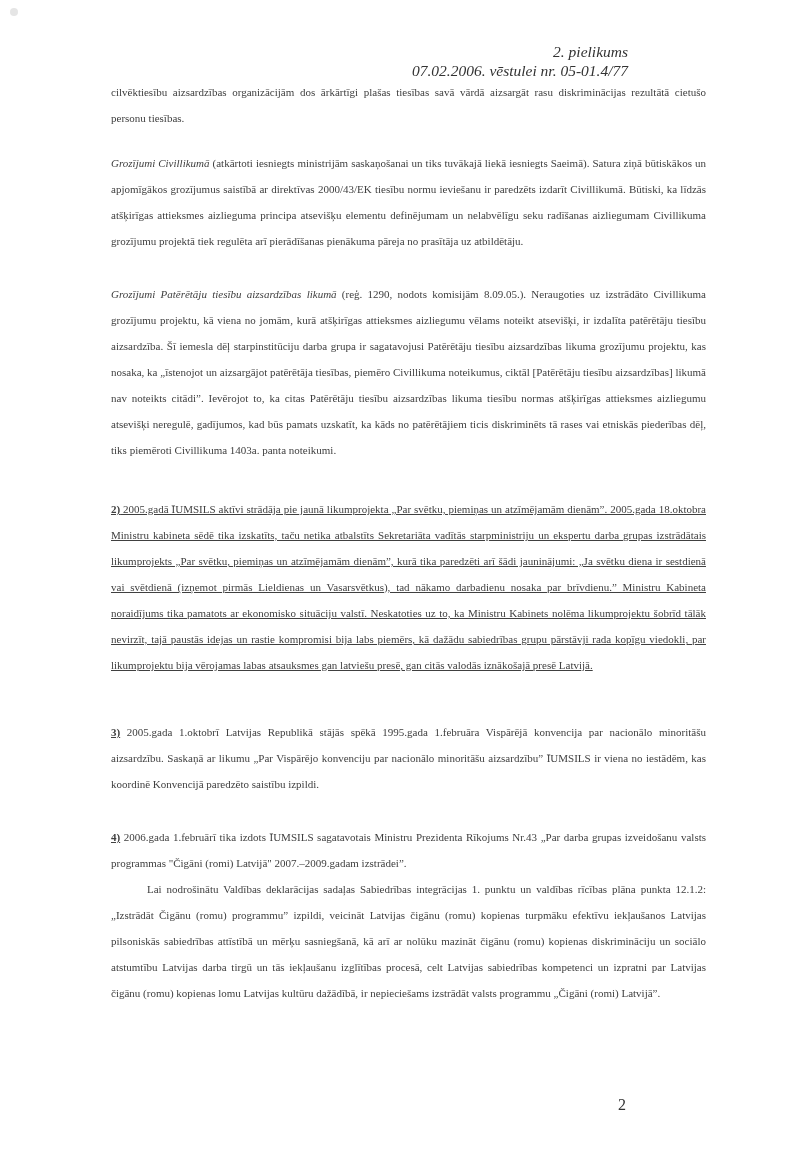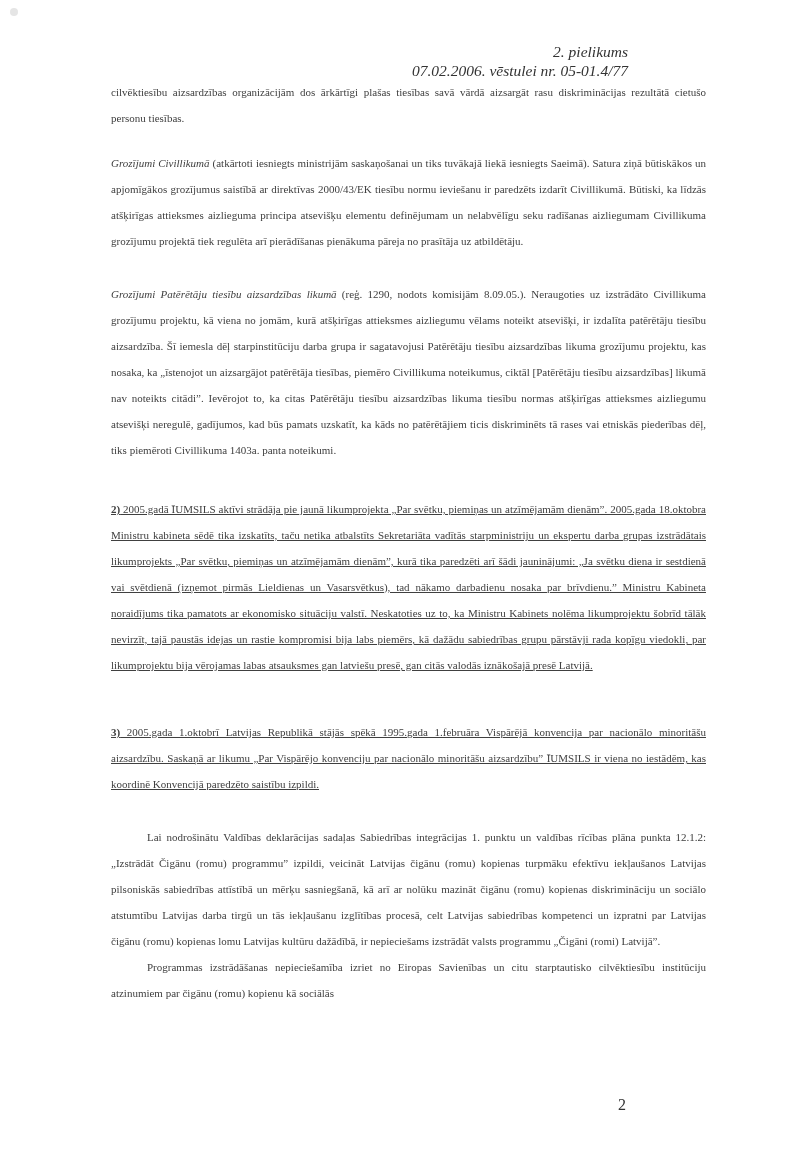--- a/index.html
+++ b/index.html
@@ -38,23 +38,23 @@
   </div>
 
   <div class="body" style="top:281px;">
     <p><span class="it">Grozījumi Patērētāju tiesību aizsardzības likumā</span><span> (reģ. 1290, nodots komisijām 8.09.05.). Neraugoties uz izstrādāto Civillikuma grozījumu projektu, kā viena no jomām, kurā atšķirīgas attieksmes aizliegumu vēlams noteikt atsevišķi, ir izdalīta patērētāju tiesību aizsardzība. Šī iemesla dēļ starpinstitūciju darba grupa ir sagatavojusi Patērētāju tiesību aizsardzības likuma grozījumu projektu, kas nosaka, ka „īstenojot un aizsargājot patērētāja tiesības, piemēro Civillikuma noteikumus, ciktāl [Patērētāju tiesību aizsardzības] likumā nav noteikts citādi”. Ievērojot to, ka citas Patērētāju tiesību aizsardzības likuma tiesību normas atšķirīgas attieksmes aizliegumu atsevišķi neregulē, gadījumos, kad būs pamats uzskatīt, ka kāds no patērētājiem ticis diskriminēts tā rases vai etniskās piederības dēļ, tiks piemēroti Civillikuma 1403a. panta noteikumi.</span></p>
   </div>
 
   <div class="body" style="top:496px;text-decoration:underline;">
     <p><span class="num">2)</span><span> 2005.gadā ĪUMSILS aktīvi strādāja pie jaunā likumprojekta „Par svētku, piemiņas un atzīmējamām dienām”. 2005.gada 18.oktobra Ministru kabineta sēdē tika izskatīts, taču netika atbalstīts Sekretariāta vadītās starpministriju un ekspertu darba grupas izstrādātais likumprojekts „Par svētku, piemiņas un atzīmējamām dienām”, kurā tika paredzēti arī šādi jauninājumi: „Ja svētku diena ir sestdienā vai svētdienā (izņemot pirmās Lieldienas un Vasarsvētkus), tad nākamo darbadienu nosaka par brīvdienu.” Ministru Kabineta noraidījums tika pamatots ar ekonomisko situāciju valstī. Neskatoties uz to, ka Ministru Kabinets nolēma likumprojektu šobrīd tālāk nevirzīt, tajā paustās idejas un rastie kompromisi bija labs piemērs, kā dažādu sabiedrības grupu pārstāvji rada kopīgu viedokli, par likumprojektu bija vērojamas labas atsauksmes gan latviešu presē, gan citās valodās iznākošajā presē Latvijā.</span></p>
   </div>
 
-  <div class="body" style="top:719px;text-decoration:underline;">
+  <div class="body" style="top:719px;">
     <p><span class="num">3)</span><span> 2005.gada 1.oktobrī Latvijas Republikā stājās spēkā 1995.gada 1.februāra Vispārējā konvencija par nacionālo minoritāšu aizsardzību. Saskaņā ar likumu „Par Vispārējo konvenciju par nacionālo minoritāšu aizsardzību” ĪUMSILS ir viena no iestādēm, kas koordinē Konvencijā paredzēto saistību izpildi.</span></p>
   </div>
 
   <div class="body" style="top:824px;">
+    <p><span class="num">4)</span><span> 2006.gada 1.februārī tika izdots ĪUMSILS sagatavotais Ministru Prezidenta Rīkojums Nr.43 „Par darba grupas izveidošanu valsts programmas "Čigāni (romi) Latvijā" 2007.–2009.gadam izstrādei”.</span></p>
     <p class="indent">Lai nodrošinātu Valdības deklarācijas sadaļas Sabiedrības integrācijas 1. punktu un valdības rīcības plāna punkta 12.1.2: „Izstrādāt Čigānu (romu) programmu” izpildi, veicināt Latvijas čigānu (romu) kopienas turpmāku efektīvu iekļaušanos Latvijas pilsoniskās sabiedrības attīstībā un mērķu sasniegšanā, kā arī ar nolūku mazināt čigānu (romu) kopienas diskrimināciju un sociālo atstumtību Latvijas darba tirgū un tās iekļaušanu izglītības procesā, celt Latvijas sabiedrības kompetenci un izpratni par Latvijas čigānu (romu) kopienas lomu Latvijas kultūru dažādībā, ir nepieciešams izstrādāt valsts programmu „Čigāni (romi) Latvijā”.</p>
-    <p class="indent">Programmas izstrādāšanas nepieciešamība izriet no Eiropas Savienības un citu starptautisko cilvēktiesību institūciju atzinumiem par čigānu (romu) kopienu kā sociālās</p>
   </div>
 
   <div class="pgnum">2</div>
 </div>
 
 </body></html>

